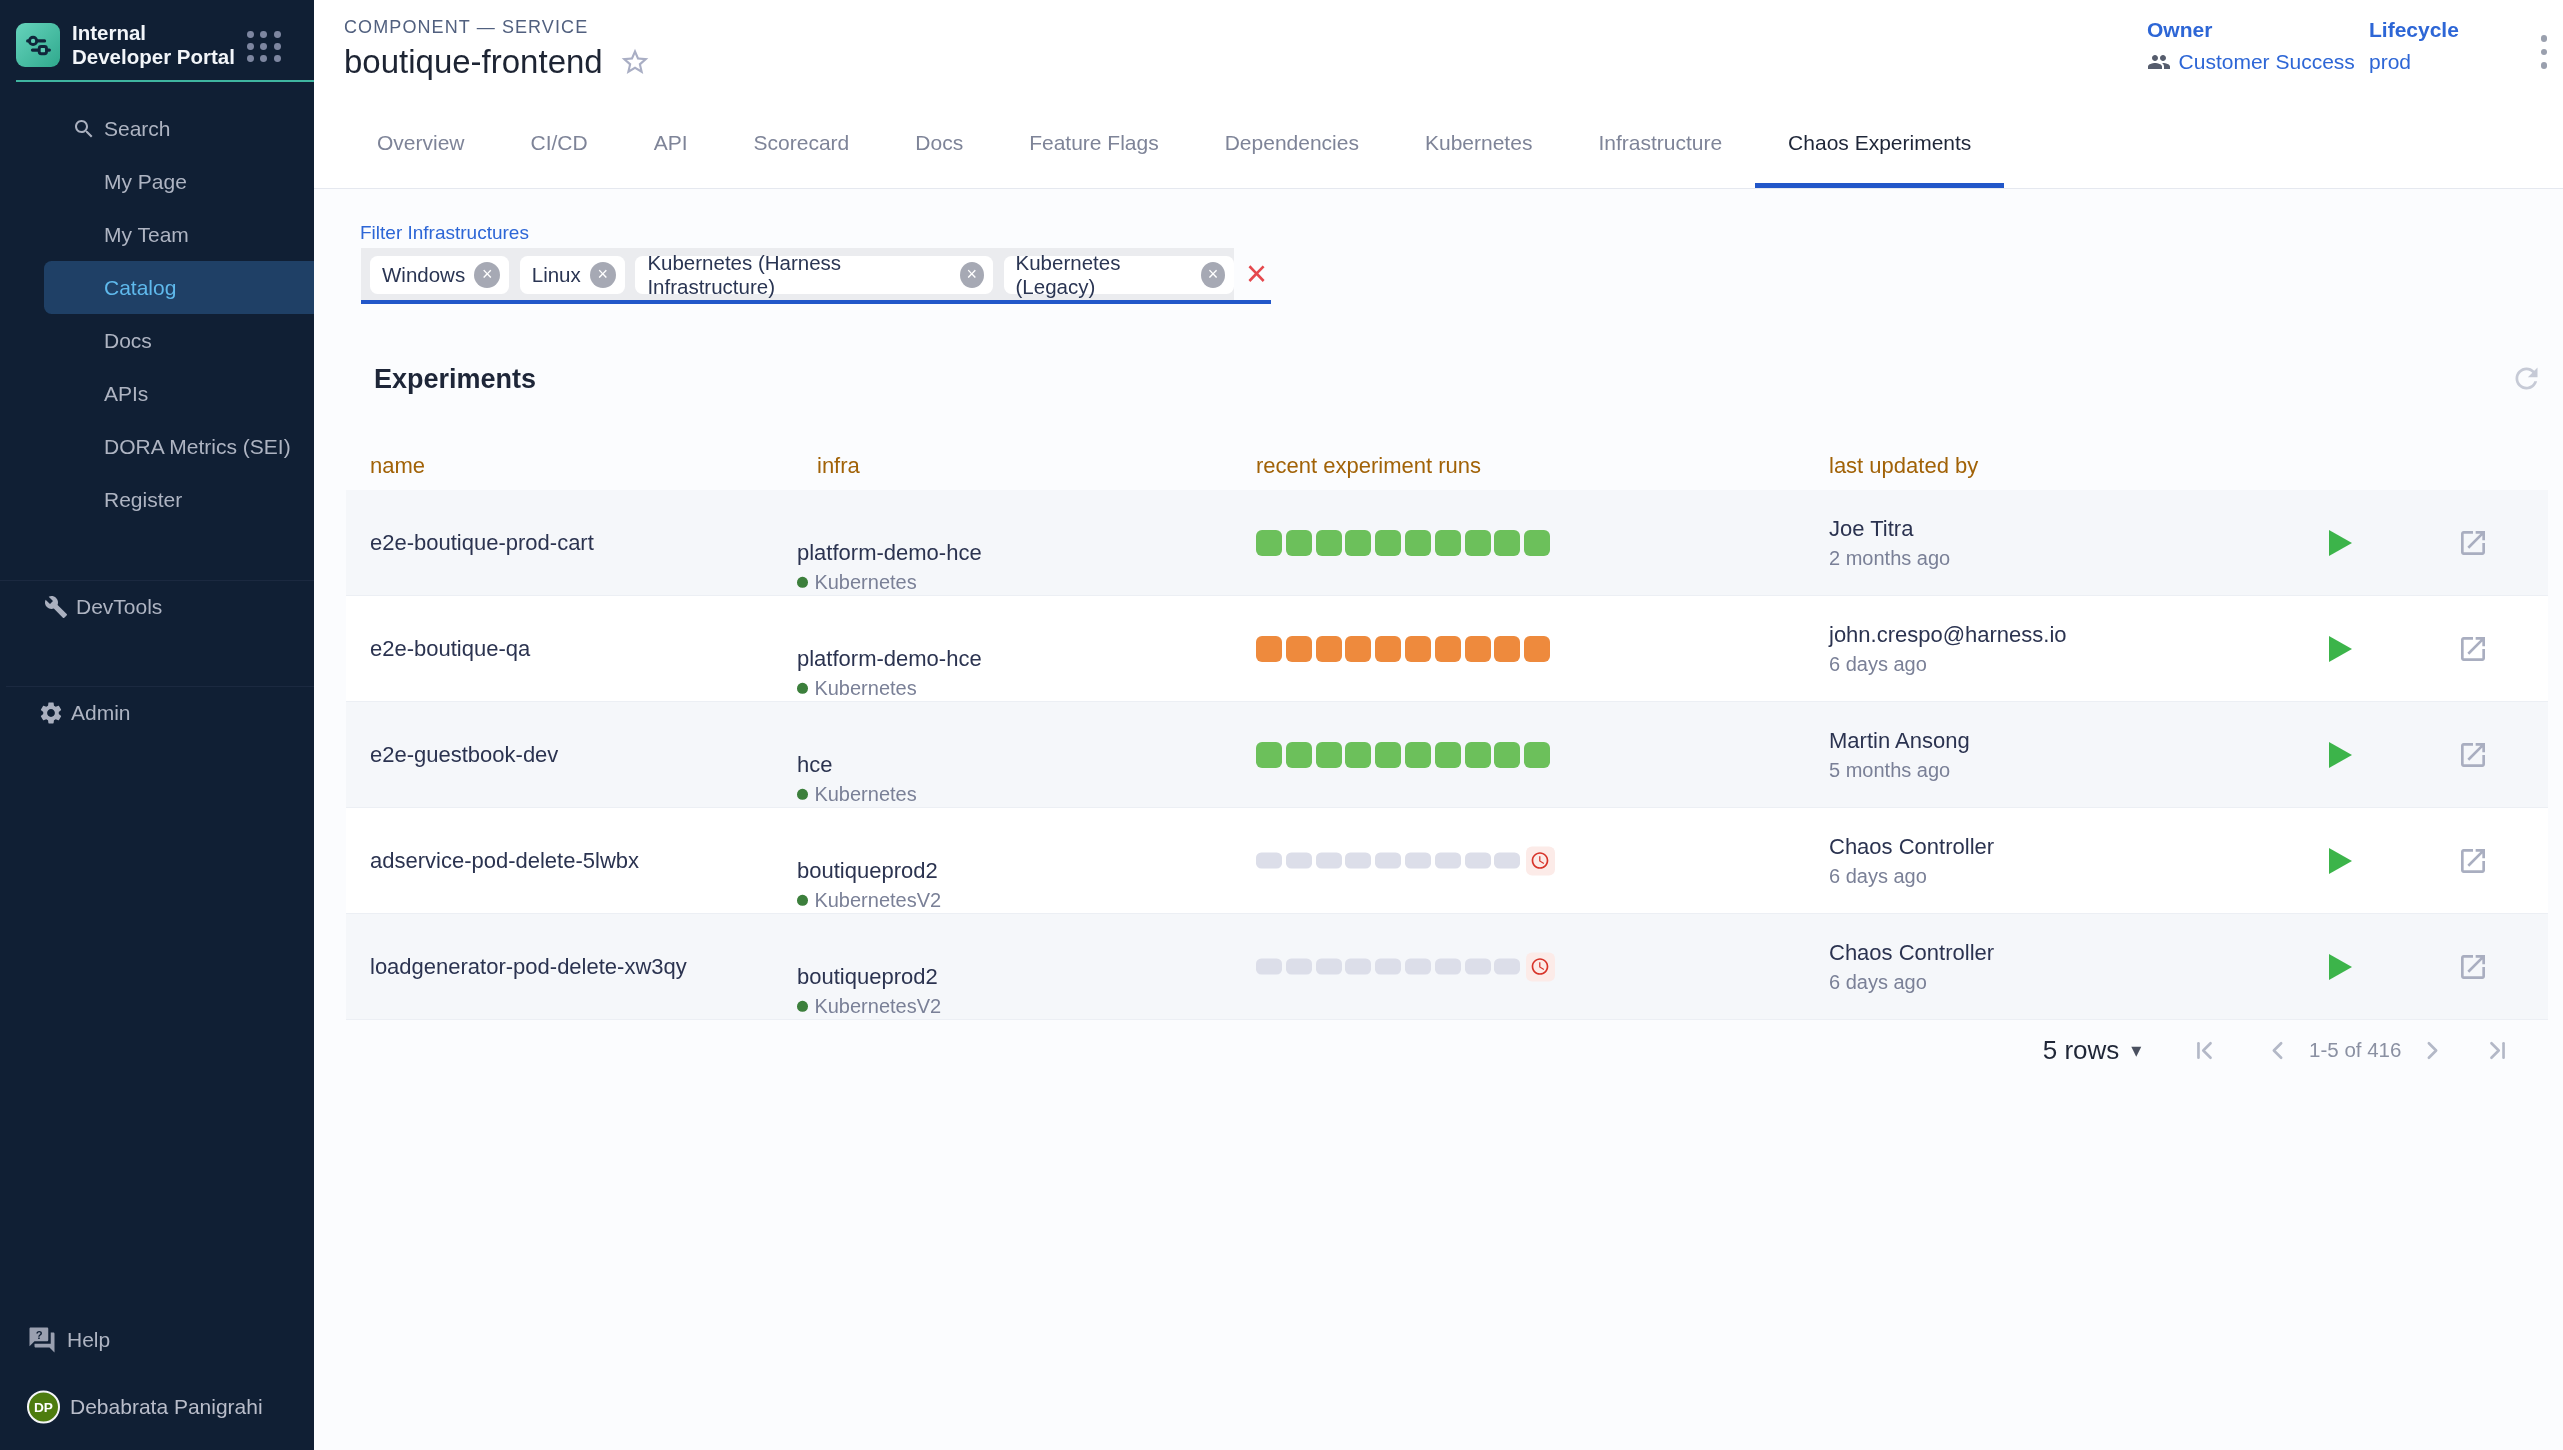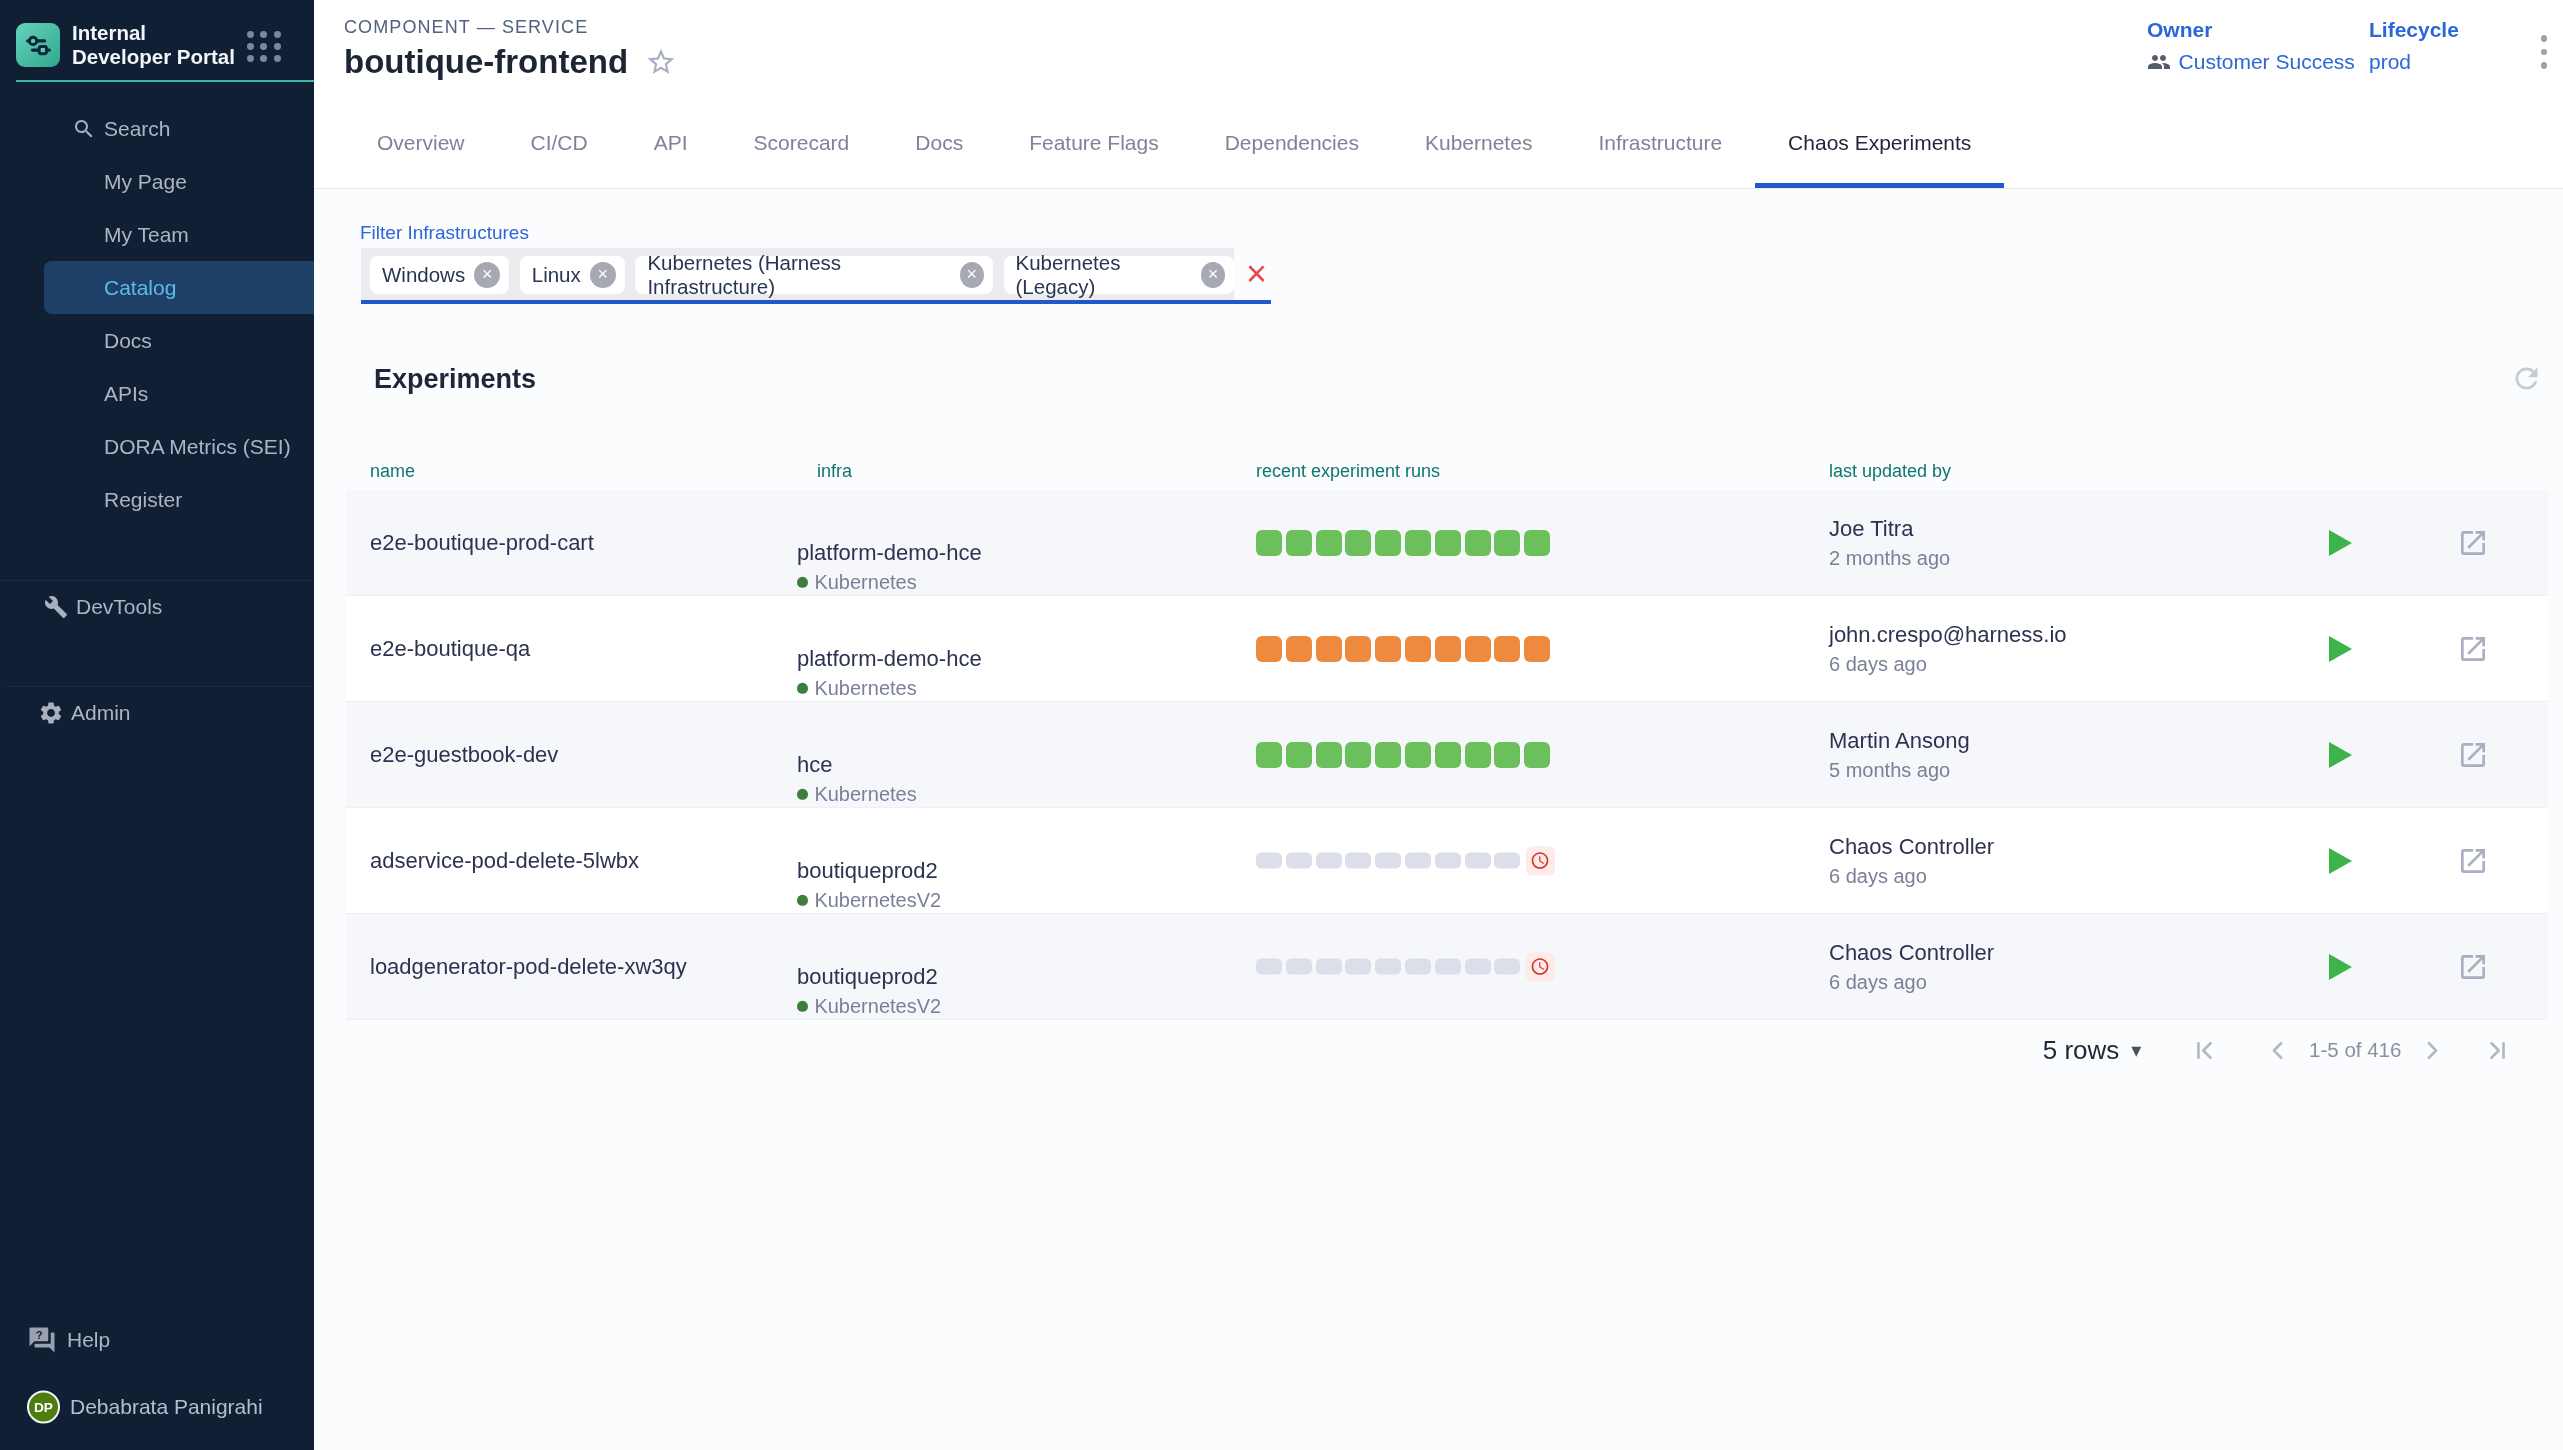--- a/index.html
+++ b/index.html
@@ -46,21 +46,21 @@
     width:33px; height:33px; border-radius:50%; background:#4d7c0f; border:2.3px solid #F4F5F7;
     color:#fff; font-size:13.7px; font-weight:700; display:flex; align-items:center; justify-content:center; }
 
   
   .content { position:absolute; left:314px; top:0; width:2250px; height:1450px; }
   .topbar { position:absolute; left:0; top:0; right:0; height:189px; background:#fff;
     border-bottom:0.8px solid #E5E8EF; }
   .breadcrumb { position:absolute; left:30px; top:16.7px; font-size:18px; letter-spacing:1.1px;
     color:#51607F; font-weight:500; }
   .entity-title { position:absolute; left:30px; top:43px; display:flex; align-items:center; }
-  .entity-title h1 { font-size:33px; font-weight:700; color:#1D2433; }
+  .entity-title h1 { font-size:33px; font-weight:400; color:#1D2433; }
   .star-btn { margin-left:16.7px; width:32px; height:32px; cursor:pointer; }
   .meta-block { position:absolute; top:18px; }
   .meta-label { font-size:21px; font-weight:700; color:#2D66D6; }
   .meta-value { margin-top:7.6px; display:flex; align-items:center; gap:7.6px;
     font-size:21px; color:#2D66D6; }
   .owner-block { left:1833px; }
   .lifecycle-block { left:2055px; }
   .kebab { position:absolute; left:2215px; top:29px; width:30px; height:46px; cursor:pointer;
     display:flex; flex-direction:column; align-items:center; justify-content:center; gap:6.8px; }
   .kebab span { width:6.8px; height:6.8px; border-radius:50%; background:#9AA0AE; }
@@ -82,21 +82,21 @@
   .chip-x { width:26px; height:26px; border-radius:50%; background:#A6A9B4; color:#fff;
     font-size:18px; display:flex; align-items:center; justify-content:center; cursor:pointer; }
   .clear-x { position:absolute; left:932px; top:62px; font-size:36px; line-height:46px;
     color:#E5484D; cursor:pointer; font-weight:400; }
   .filter-underline { position:absolute; left:47px; top:111px; width:910px; height:3.8px; background:#2257C9; }
 
   .exp-title { position:absolute; left:60px; top:175px; font-size:27px; font-weight:700; color:#1E2638; }
   .refresh-btn { position:absolute; left:2196px; top:173px; width:33px; height:33px; cursor:pointer; }
 
   .cols { position:absolute; left:32px; top:261px; width:2202px; height:35px; }
-  .cols span { position:absolute; top:3px; font-size:18px; color:#0f766e;margin-top:8px; }
+  .cols span { position:absolute; top:3px; font-size:22px; color:#a16207; }
   .col-name { left:24px; } .col-infra { left:471px; } .col-runs { left:910px; } .col-upd { left:1483px; }
   .cols-rule { position:absolute; left:32px; top:301px; width:2202px; height:0.8px; background:#D8DBE4; }
 
   .rows { position:absolute; left:32px; top:301px; width:2202px; }
   .row { position:relative; height:106px; border-bottom:0.8px solid #ECEFF4; background:#fff; }
   .row:nth-child(odd) { background:#F5F7FA; }
   .cell-main { font-size:22px; color:#2B3350; }
   .cell-sub { margin-top:5.3px; display:flex; align-items:center; gap:6.8px;
     font-size:20px; color:#7A8097; }
   .infra-dot { width:10.6px; height:10.6px; border-radius:50%; background:#3C7F3C; }

